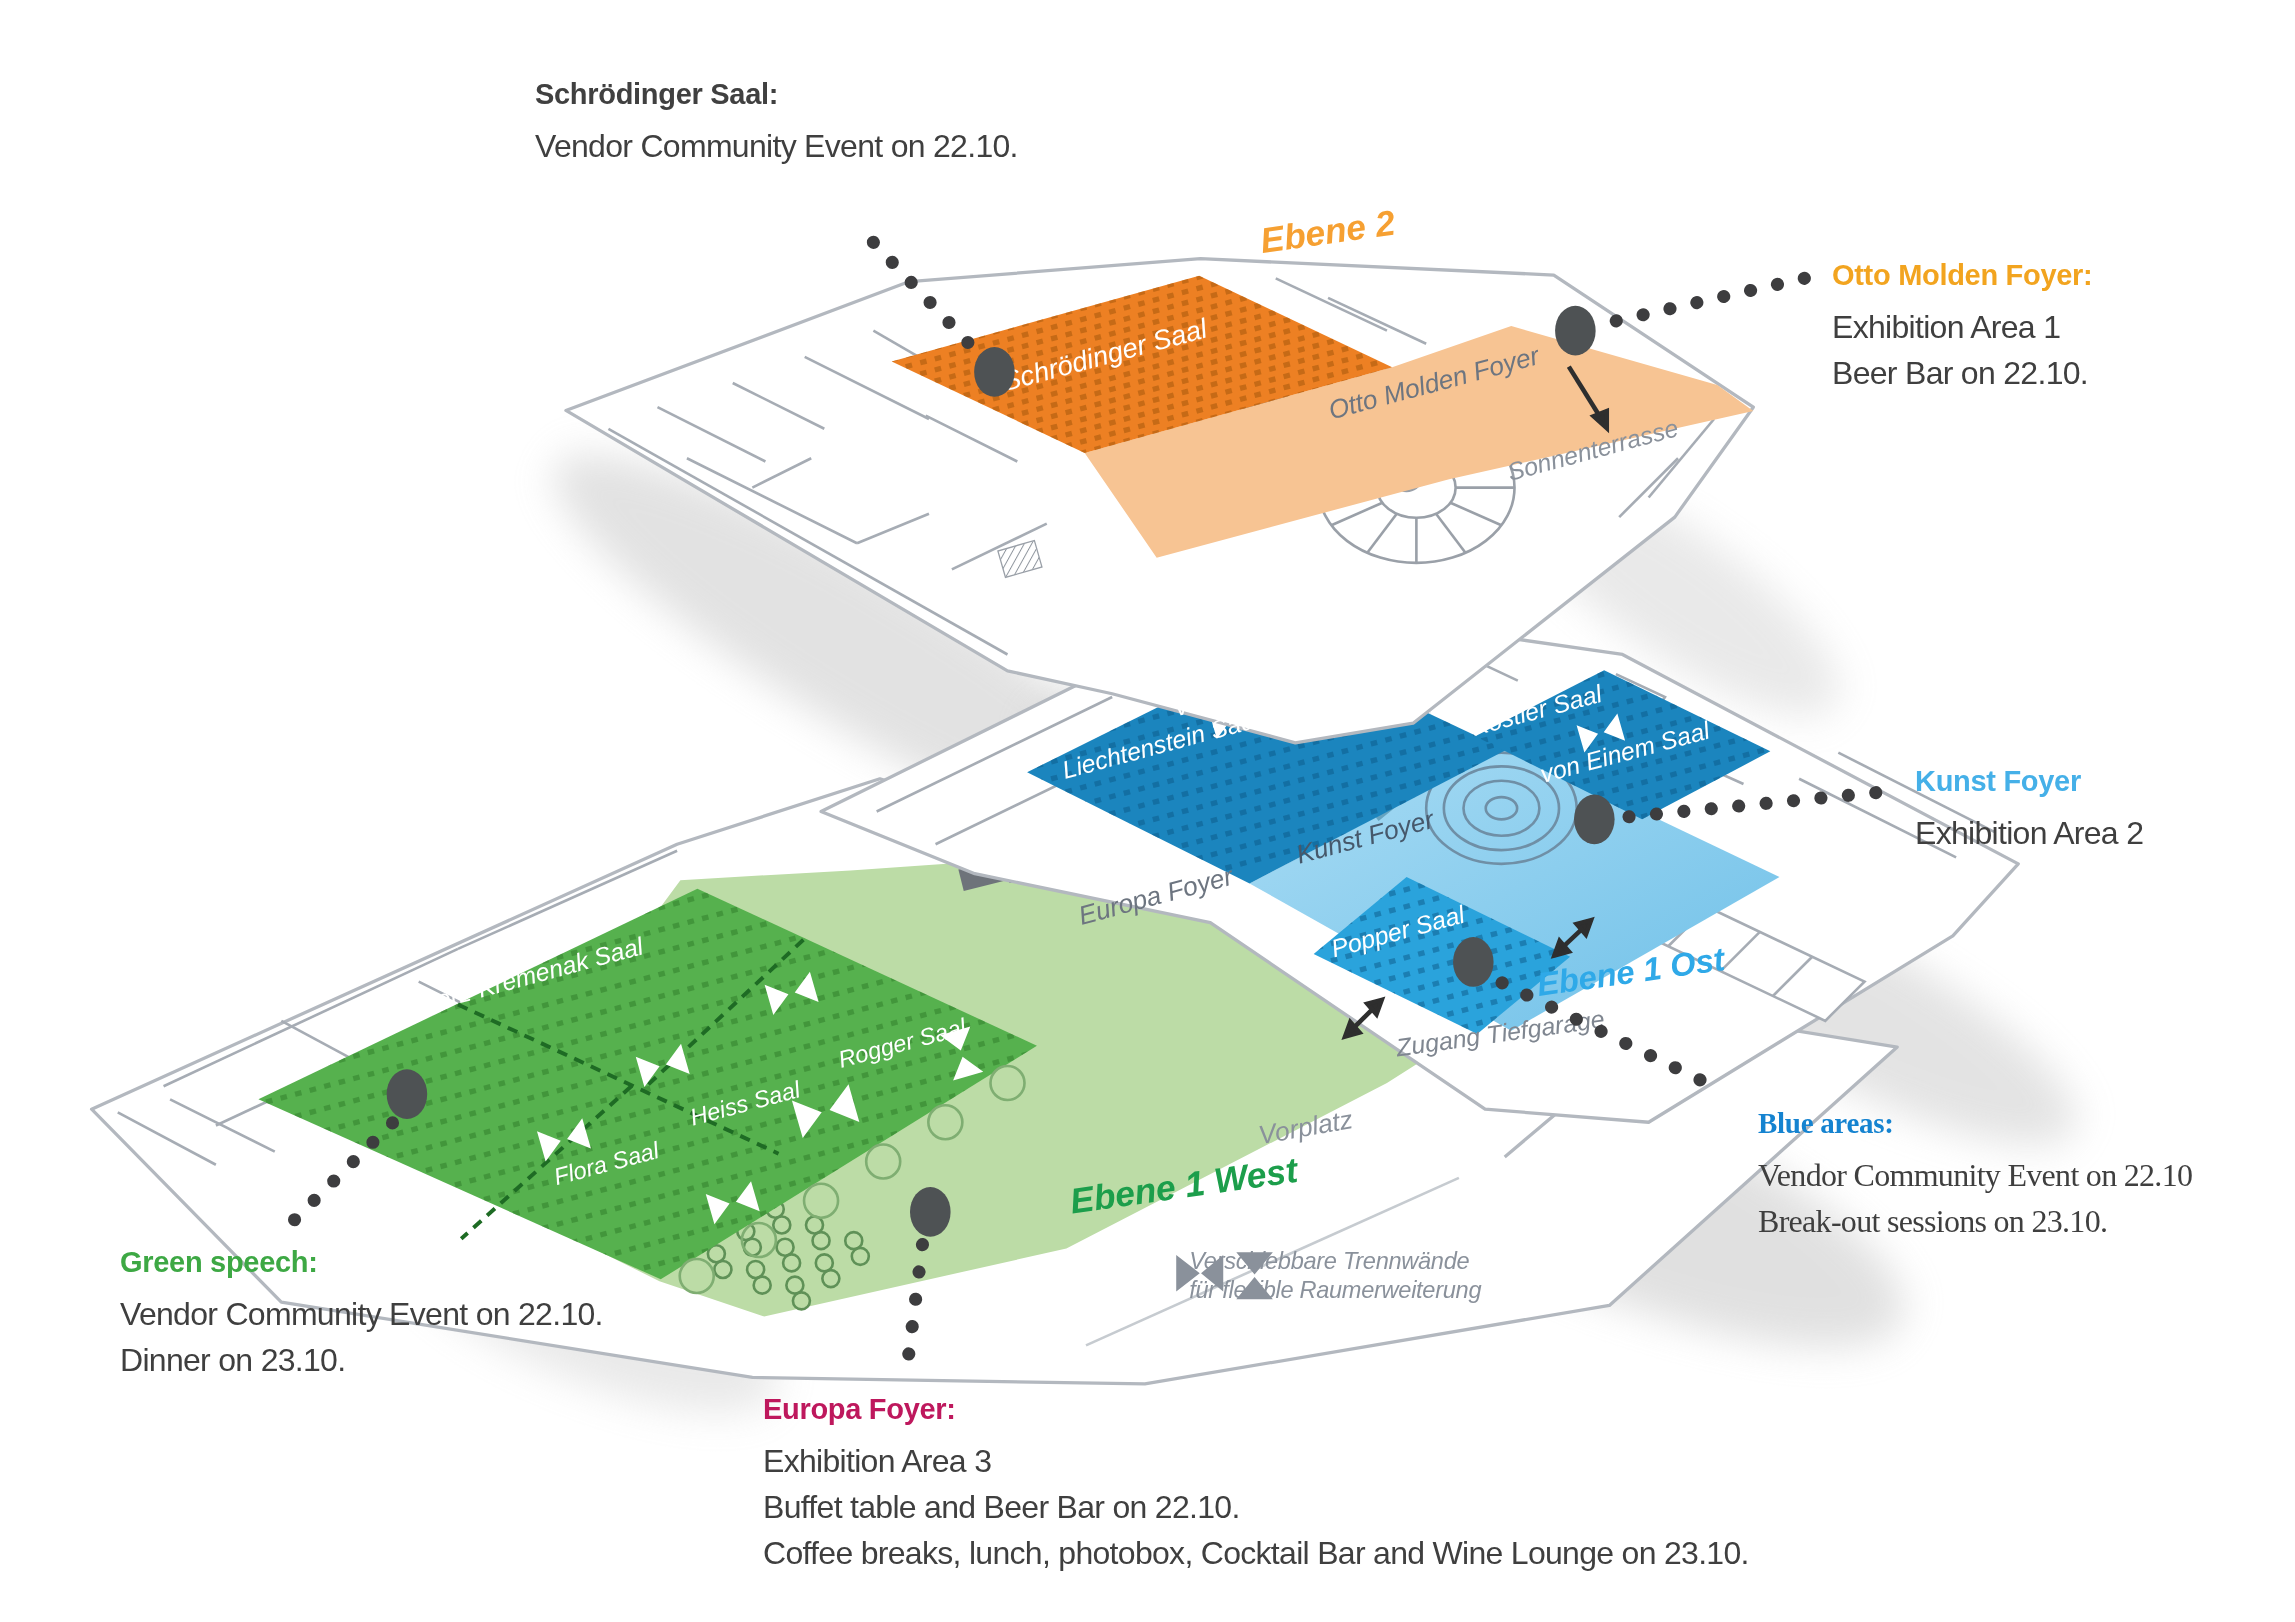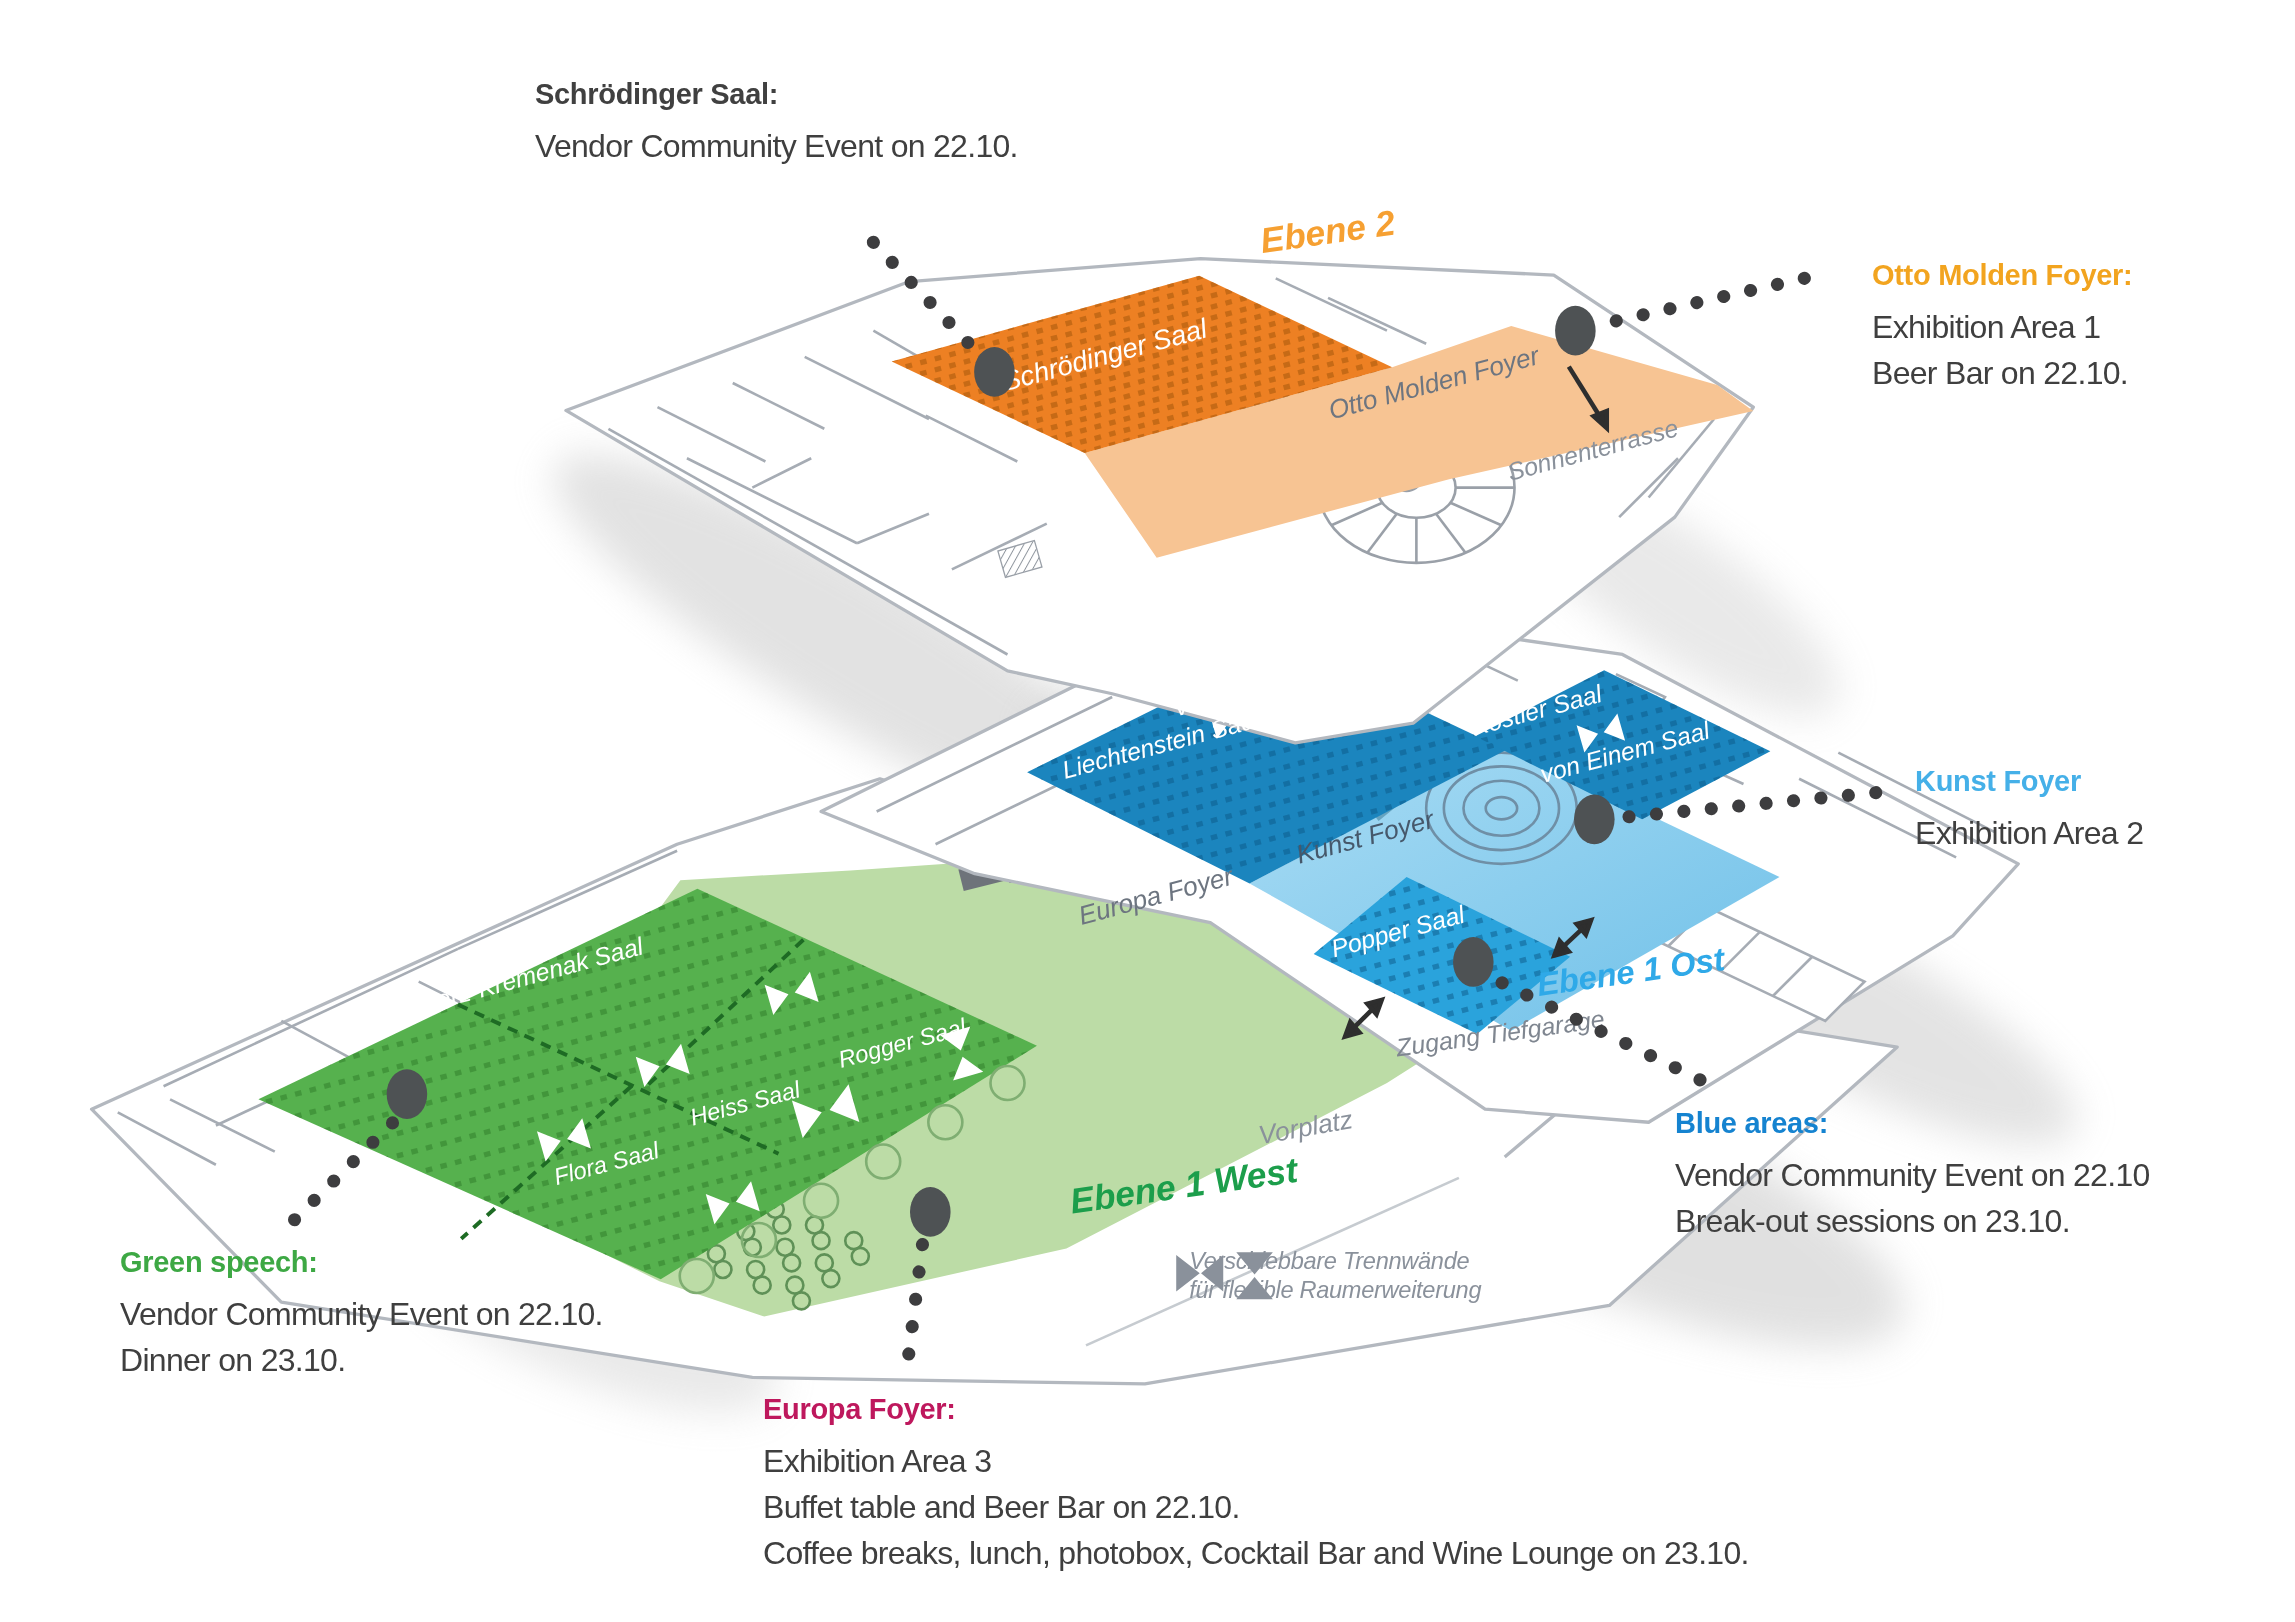--- a/index.html
+++ b/index.html
@@ -379,32 +379,32 @@
     <ellipse cx="622" cy="1672" rx="31" ry="38"></ellipse>
     <ellipse cx="1422" cy="1852" rx="31" ry="38"></ellipse>
   </g>
 </svg>
 
 <div class="ann ann-schroedinger" style="left:535px;top:77px;">
   <h2>Schrödinger Saal:</h2>
   <p>Vendor Community Event on 22.10.</p>
 </div>
 
-<div class="ann ann-otto" style="left:1832px;top:258px;margin-left:40px;">
+<div class="ann ann-otto" style="left:1832px;top:258px;">
   <h2>Otto Molden Foyer:</h2>
   <p>Exhibition Area 1</p>
   <p>Beer Bar on 22.10.</p>
 </div>
 
 <div class="ann ann-kunst" style="left:1915px;top:764px;">
   <h2>Kunst Foyer</h2>
   <p>Exhibition Area 2</p>
 </div>
 
-<div class="ann ann-blue" style="left:1675px;top:1106px;">
+<div class="ann ann-blue" style="left:1758px;top:1106px;font-family:Liberation Serif, serif;">
   <h2>Blue areas:</h2>
   <p>Vendor Community Event on 22.10</p>
   <p>Break-out sessions on 23.10.</p>
 </div>
 
 <div class="ann ann-green" style="left:120px;top:1245px;">
   <h2>Green speech:</h2>
   <p>Vendor Community Event on 22.10.</p>
   <p>Dinner on 23.10.</p>
 </div>

